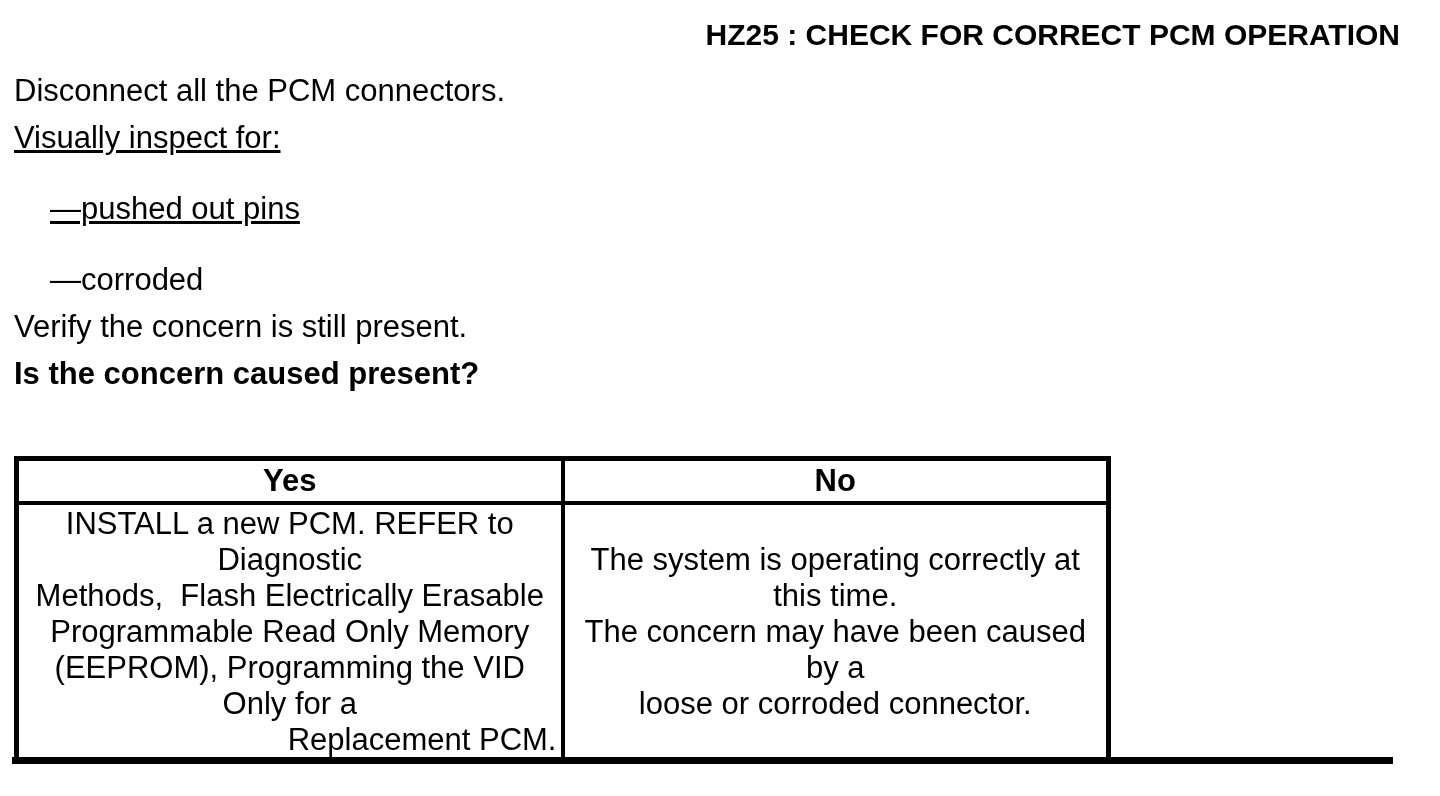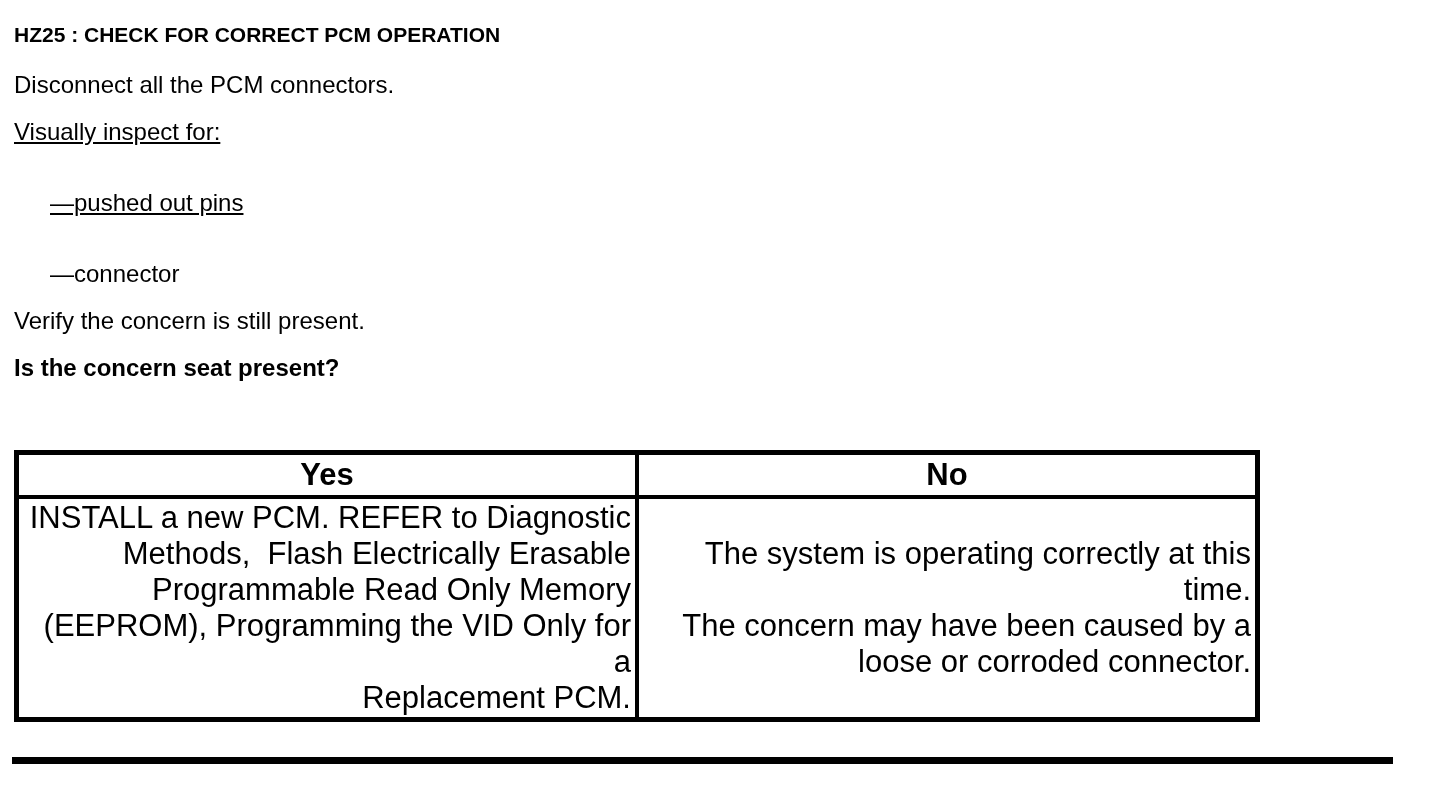--- a/index.html
+++ b/index.html
@@ -15,40 +15,41 @@
     color: #000000;
     font-family: "Liberation Sans", "DejaVu Sans", sans-serif;
   }
   .page {
     position: absolute;
     inset: 0;
     padding: 20px 40px 0 14px;
     box-sizing: border-box;
   }
   .doc-title {
-    font-size: 21px;
+    font-size: 30px;
     line-height: 30px;
     font-weight: bold;
-    margin: 0 0 16px 0;
+    margin: 0 0 22px 0;
+    text-align: right;
   }
   .body-line {
-    font-size: 24px;
+    font-size: 31px;
     line-height: 37px;
     margin: 0 0 10px 0;
   }
   .no-gap { margin-bottom: 0; text-decoration: underline; }
   .indent { padding-left: 36px; margin-top: 34px; }
   .question {
     font-weight: bold;
     margin-bottom: 64px;
   }
   table.decision {
     border-collapse: collapse;
     table-layout: fixed;
-    width: 1246px;
+    width: 1097px;
     border: 5px solid #000000;
   }
   table.decision th,
   table.decision td {
     border: 4px solid #000000;
     width: 50%;
   }
   table.decision th {
     font-size: 31px;
     font-weight: bold;
@@ -57,21 +58,21 @@
     padding: 2px;
   }
   table.decision td {
     font-size: 31px;
     vertical-align: middle;
     padding: 1px 4px;
   }
   .cell-line {
     line-height: 36px;
     white-space: pre-wrap;
-    text-align: right;
+    text-align: center;
   }
   td.yes-cell .cell-line:last-child {
     text-align: right;
   }
   .bottom-rule {
     position: absolute;
     top: 757px;
     left: 12px;
     width: 1381px;
     height: 7px;
@@ -84,27 +85,27 @@
 <div class="page">
 
   <h1 class="doc-title">HZ25 : CHECK FOR CORRECT PCM OPERATION</h1>
 
   <p class="body-line">Disconnect all the PCM connectors.</p>
 
   <p class="body-line no-gap">Visually inspect for:</p>
 
   <p class="body-line no-gap indent">—pushed out pins</p>
 
-  <p class="body-line indent">—connector</p>
+  <p class="body-line indent">—corroded</p>
 
 
 
   <p class="body-line">Verify the concern is still present.</p>
 
-  <p class="body-line question">Is the concern seat present?</p>
+  <p class="body-line question">Is the concern caused present?</p>
 
   <table class="decision">
     <thead>
       <tr>
         <th>Yes</th>
         <th>No</th>
       </tr>
     </thead>
     <tbody>
       <tr>

